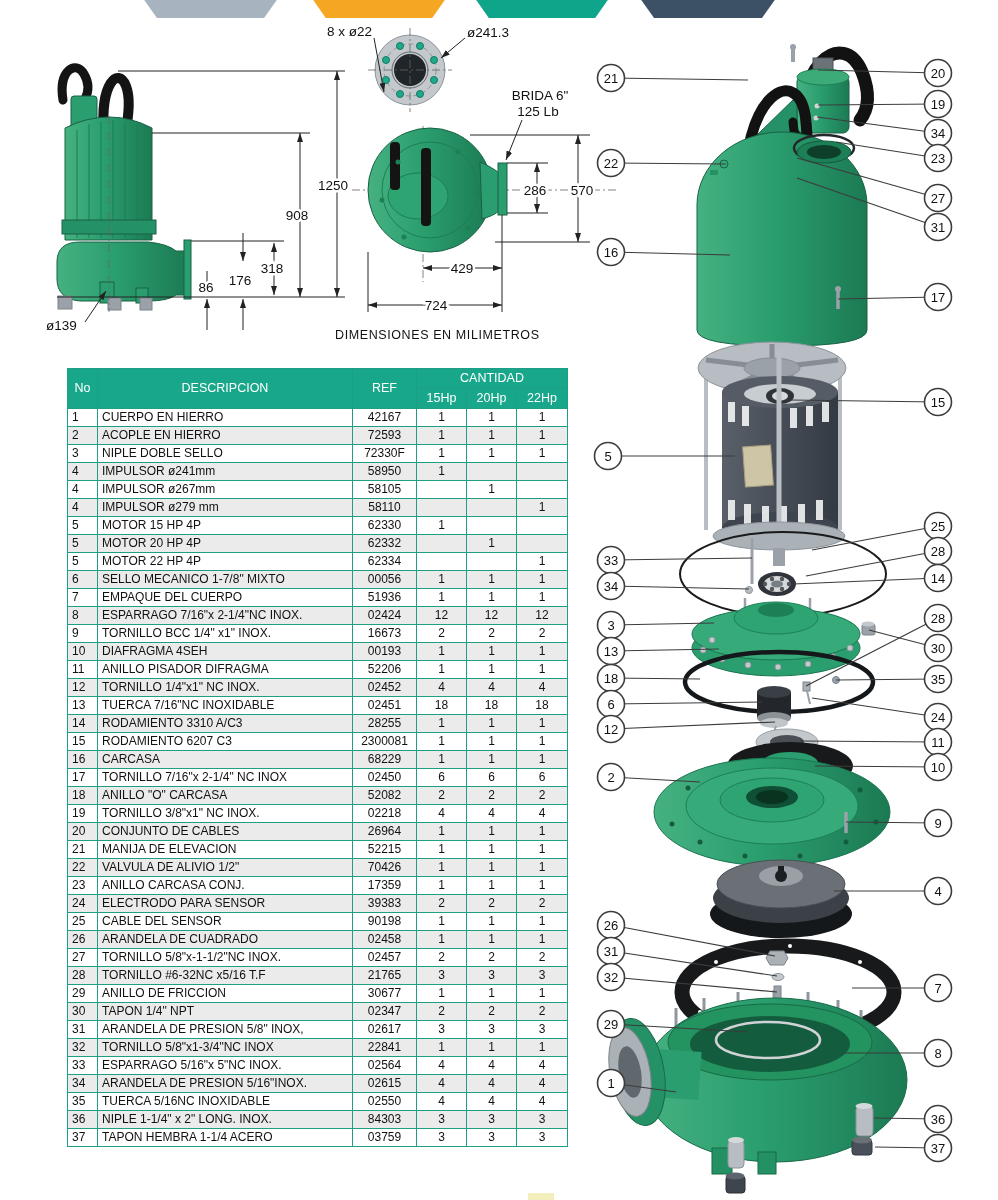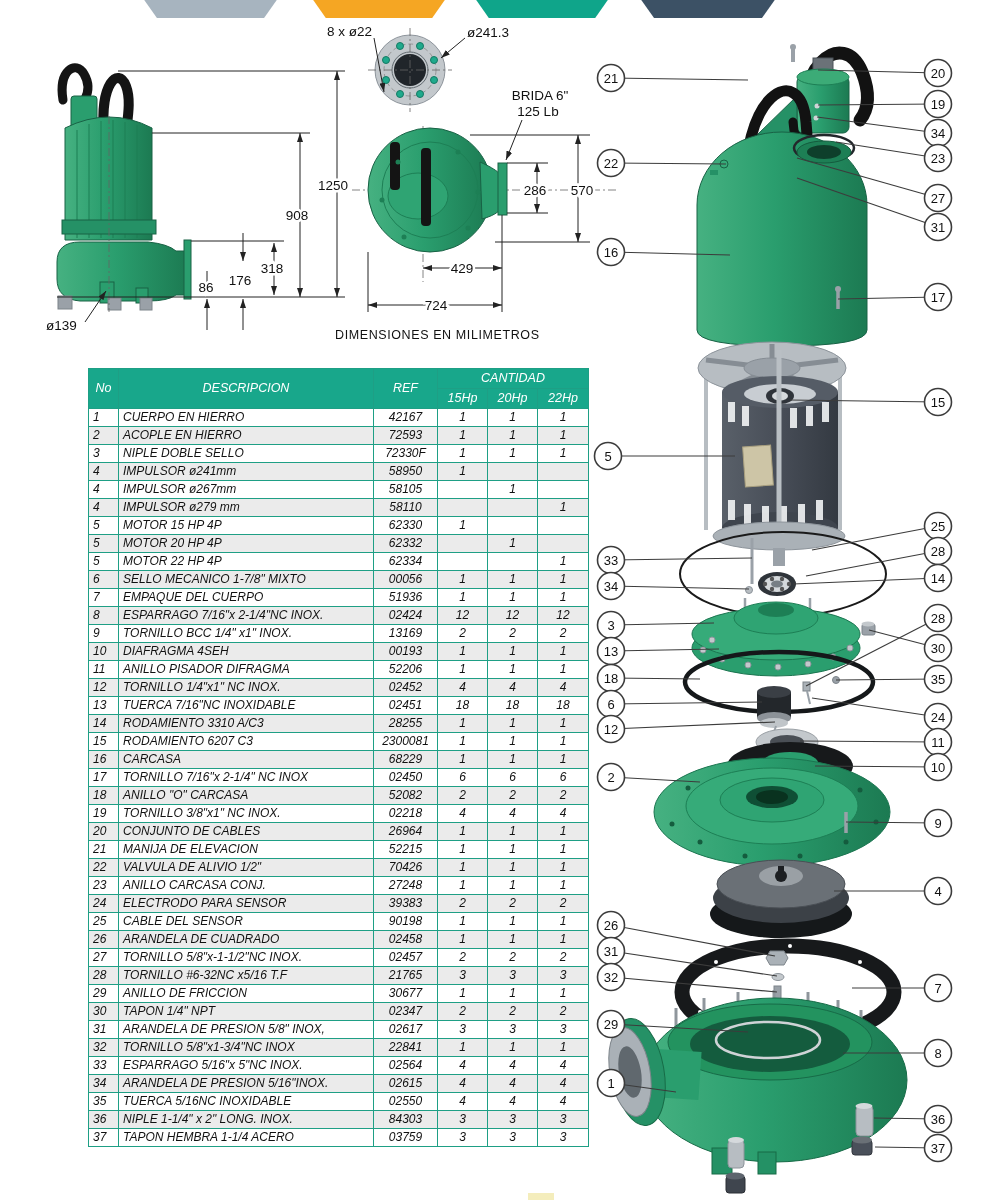--- a/index.html
+++ b/index.html
@@ -2,22 +2,22 @@
 <html><head>
 <meta charset="utf-8">
 <style>
   html,body{margin:0;padding:0;background:#ffffff;}
   .page{position:relative;width:998px;height:1200px;background:#fff;overflow:hidden;
         font-family:"Liberation Sans",sans-serif;}
   
   .chev{position:absolute;top:-6px;height:24px;
         clip-path:polygon(0 0,100% 0,88% 100%,12% 100%);}
   
-  .parts-table{position:absolute;left:88px;top:368px;width:500px;border-collapse:collapse;
-               font-size:12px;color:#111;table-layout:fixed;font-style:italic;}
+  .parts-table{position:absolute;left:67px;top:368px;width:500px;border-collapse:collapse;
+               font-size:12px;color:#111;table-layout:fixed;}
   .parts-table th,.parts-table td{border:1px solid #1e9f85;overflow:hidden;white-space:nowrap;}
   .parts-table thead th{background:#18a78b;color:#fff;font-weight:normal;font-size:12.5px;
                         height:19px;line-height:15px;padding:0 2px;}
   .parts-table tbody td{height:17px;line-height:17px;padding:0 4px;}
   .parts-table tbody td:nth-child(1){text-align:left;padding-left:4px;}
   .parts-table tbody td:nth-child(3),
   .parts-table tbody td:nth-child(4),
   .parts-table tbody td:nth-child(5),
   .parts-table tbody td:nth-child(6){text-align:center;}
   .parts-table tbody tr.alt{background:#ebebeb;}
@@ -697,21 +697,21 @@
           <td>8</td>
           <td>ESPARRAGO 7/16"x 2-1/4"NC INOX.</td>
           <td>02424</td>
           <td>12</td>
           <td>12</td>
           <td>12</td>
         </tr>
         <tr>
           <td>9</td>
           <td>TORNILLO BCC 1/4" x1" INOX.</td>
-          <td>13169</td>
+          <td>16673</td>
           <td>2</td>
           <td>2</td>
           <td>2</td>
         </tr>
         <tr class="alt">
           <td>10</td>
           <td>DIAFRAGMA 4SEH</td>
           <td>00193</td>
           <td>1</td>
           <td>1</td>
@@ -809,21 +809,21 @@
           <td>22</td>
           <td>VALVULA DE ALIVIO 1/2"</td>
           <td>70426</td>
           <td>1</td>
           <td>1</td>
           <td>1</td>
         </tr>
         <tr>
           <td>23</td>
           <td>ANILLO CARCASA CONJ.</td>
-          <td>27248</td>
+          <td>17359</td>
           <td>1</td>
           <td>1</td>
           <td>1</td>
         </tr>
         <tr class="alt">
           <td>24</td>
           <td>ELECTRODO PARA SENSOR</td>
           <td>39383</td>
           <td>2</td>
           <td>2</td>

